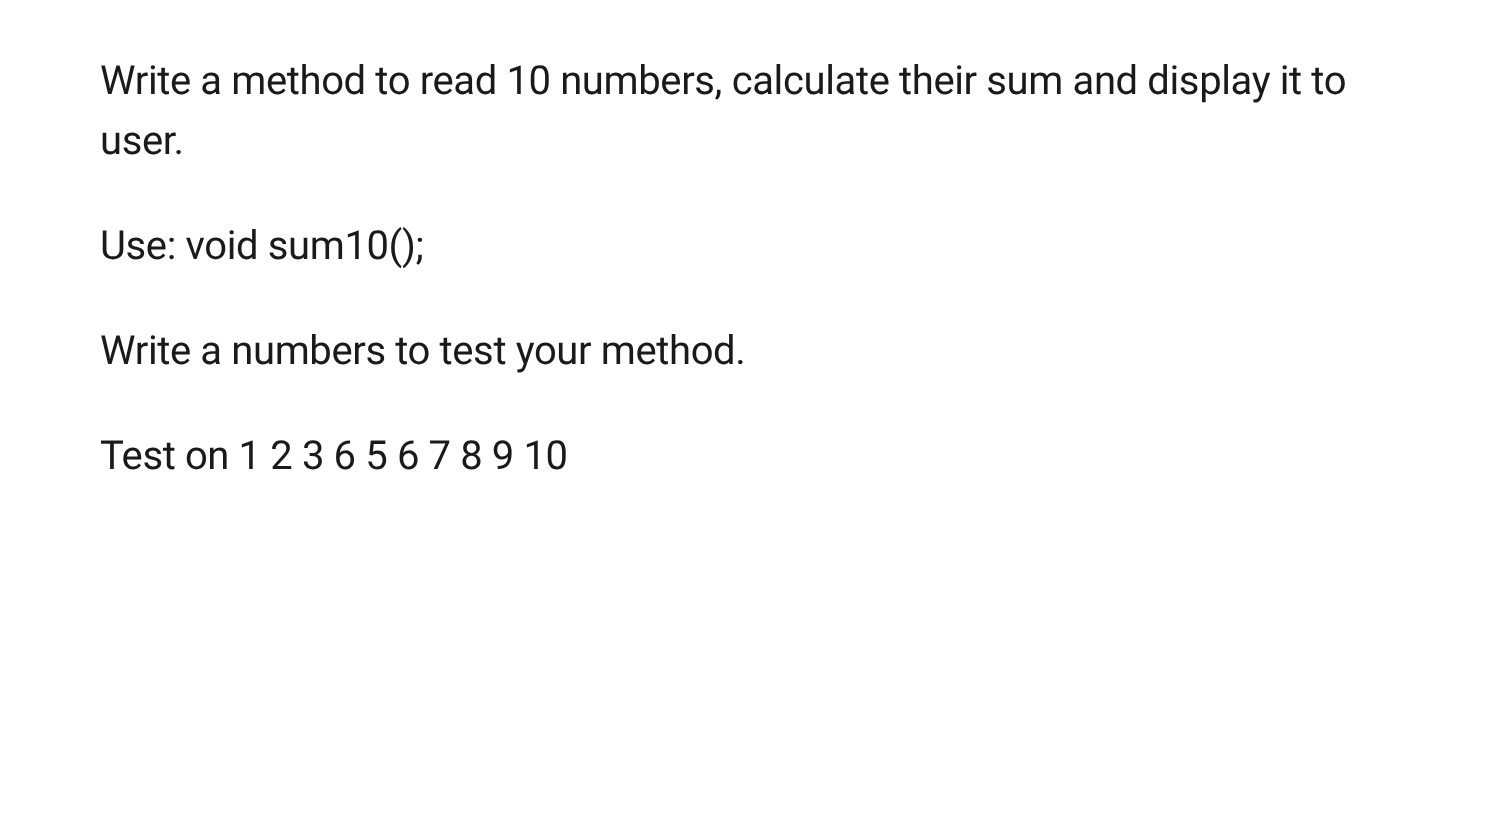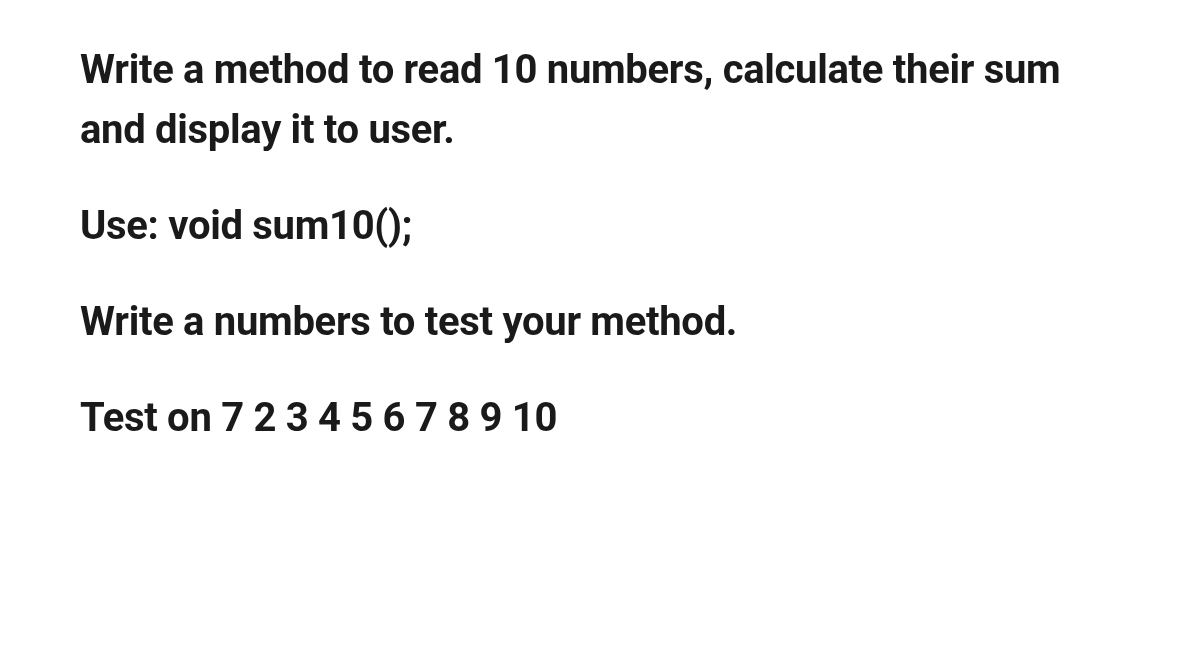--- a/index.html
+++ b/index.html
@@ -9,33 +9,33 @@
     }
     body {
       width: 1195px;
       height: 657px;
       background: #ffffff;
       font-family: -apple-system, BlinkMacSystemFont, "Segoe UI", Roboto, "Helvetica Neue", Arial, sans-serif;
       padding: 40px 80px;
       color: #1a1a1a;
     }
     .content {
-      font-size: 40px;
-      font-weight: 700;
+      font-size: 32px;
+      font-weight: 400;
       line-height: 1.5;
       letter-spacing: -0.3px;
     }
     .paragraph {
       margin-bottom: 36px;
     }
     .paragraph:last-child {
       margin-bottom: 0;
     }
   </style>
 </head>
 <body>
 
 <div class="content">
   <p class="paragraph">Write a method to read 10 numbers, calculate their sum and display it to user.</p>
   <p class="paragraph">Use: void sum10();</p>
   <p class="paragraph">Write a numbers to test your method.</p>
-  <p class="paragraph">Test on 7 2 3 4 5 6 7 8 9 10</p>
+  <p class="paragraph">Test on 1 2 3 6 5 6 7 8 9 10</p>
 </div>
 
 </body></html>

